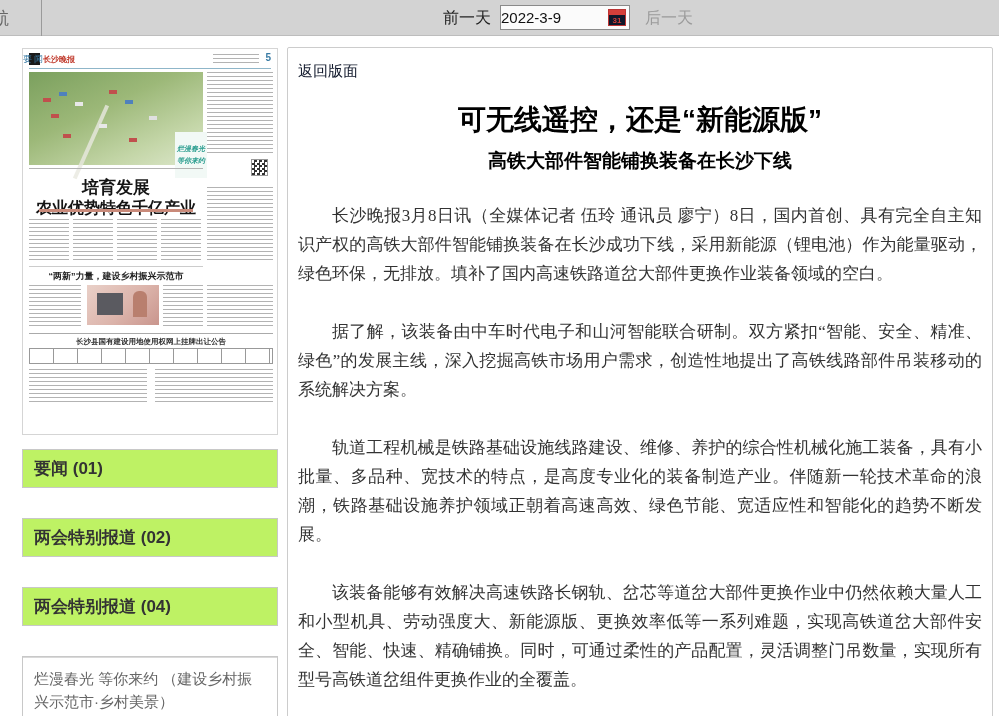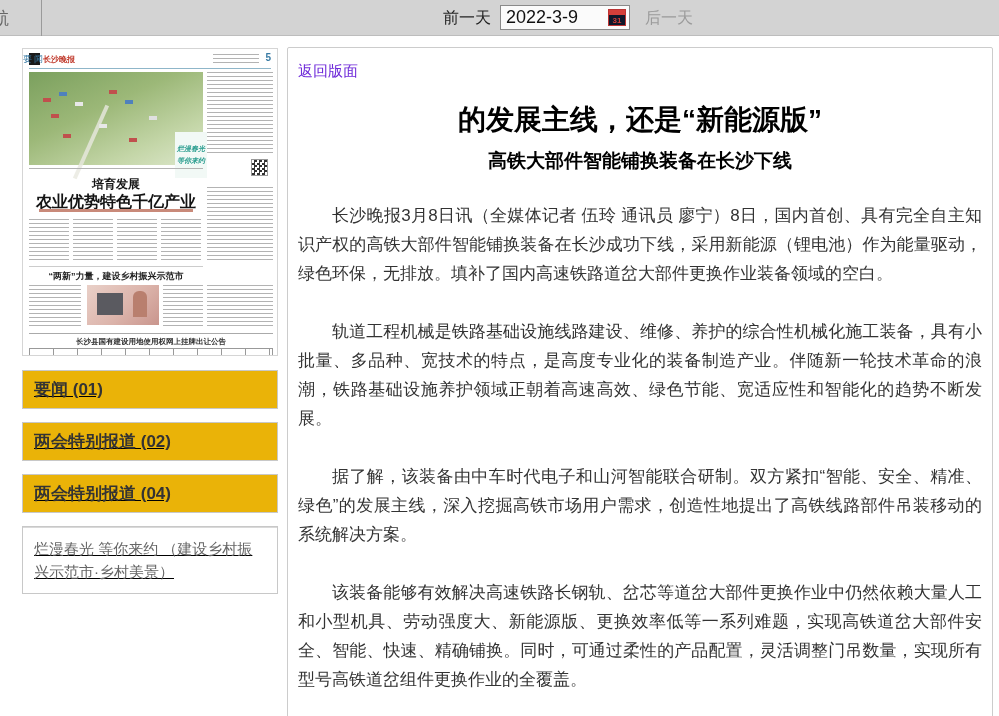--- a/index.html
+++ b/index.html
@@ -9,35 +9,35 @@
   
   .topbar { position:absolute; left:0; top:0; width:999px; height:36px;
             background:#d3d3d3; border-bottom:1px solid #bdbdbd; }
   .nav-overflow { position:absolute; left:-8px; top:7px; font-size:17px; color:#666; }
   .topbar-divider { position:absolute; left:41px; top:0; width:1px; height:36px; background:#9a9a9a; }
   .publish-date { position:absolute; left:64px; top:8px; font-size:16px; color:#111; }
   .prev-day { position:absolute; left:443px; top:8px; font-size:16px; color:#222; cursor:pointer; }
   .date-box { position:absolute; left:500px; top:5px; width:130px; height:25px;
               background:#fbfbfb; border:1px solid #8a8a8a; display:flex; align-items:center; }
   .date-box input { flex:1; min-width:0; border:none; outline:none; background:transparent;
-                    font-size:18px; color:#111; padding-left:5px;
+                    font-size:15px; color:#111; 
                     font-family:"Liberation Sans","DejaVu Sans",sans-serif; }
   .cal-icon { width:18px; height:17px; margin-right:3px; background:#0f172a;
               border:1px solid #b33; position:relative; flex:0 0 auto; }
   .cal-icon .cal-top { position:absolute; left:0; top:0; right:0; height:5px; background:#d43f3a; }
   .cal-icon .cal-day { position:absolute; left:0; right:0; top:5px; bottom:0;
                        font-size:8px; font-weight:bold; color:#d43f3a;
                        display:flex; align-items:center; justify-content:center; }
   .next-day { position:absolute; left:645px; top:8px; font-size:16px; color:#9b9b9b; cursor:pointer; }
 
   
   .sidebar { position:absolute; left:22px; top:48px; width:256px; }
 
   
-  .thumb { position:relative; width:256px; height:308px; background:#fff;
+  .thumb { position:relative; width:256px; height:387px; background:#fff;
            border:1px solid #d5d5d5; overflow:hidden; cursor:pointer; }
   .t-logo { position:absolute; left:6px; top:4px; width:11px; height:12px; background:#1a1a1a; }
   .t-masthead { position:absolute; left:20px; top:5px; font-size:8px; font-weight:bold; color:#c0392b; }
   .t-section { position:absolute; left:0; right:0; top:4px; text-align:left;
                font-size:9px; color:#3a7ca5; letter-spacing:2px;font-family:Liberation Serif, serif; }
   .t-pageno { position:absolute; right:6px; top:3px; font-size:10px; font-weight:bold; color:#3a7ca5; }
   .t-mast-lines { position:absolute; right:18px; top:5px; width:46px; height:9px; }
   .t-rule { position:absolute; left:6px; right:6px; top:19px; height:1px; background:#8fb6c9; }
 
   .t-photo { position:absolute; left:6px; top:23px; width:174px; height:93px;
@@ -45,21 +45,21 @@
   .t-road { position:absolute; left:60px; top:30px; width:4px; height:80px; background:#e8e8e0;
             transform:rotate(24deg); opacity:.8; }
   .roof { position:absolute; width:8px; height:4px; }
   .t-spring { position:absolute; left:146px; top:60px; width:32px; height:46px; background:#f2f9f6;
               display:flex; flex-direction:column; align-items:center; justify-content:center; gap:2px; }
   .t-spring span { font-size:7px; font-weight:bold; font-style:italic; color:#2a9d8f; white-space:nowrap; }
   .t-caption { position:absolute; left:6px; top:119px; width:174px; height:4px; }
 
   .t-headline { position:absolute; left:6px; top:128px; width:174px; text-align:center;
                 font-weight:bold; color:#141414; line-height:1.25; }
-  .t-headline .h1 { font-size:12px; }
+  .t-headline .h1 { font-size:17px; }
   .t-headline .h2 { font-size:16px; }
   .t-subhead { position:absolute; left:16px; top:160px; width:154px; height:3px; background:#c98a7a; }
 
   .stripes { background-image:repeating-linear-gradient(#b3b3b3 0 1px,transparent 1px 4px); }
   .t-col { position:absolute; top:170px; height:44px; width:40px; }
   .t-rcol { position:absolute; left:184px; top:23px; width:66px; height:84px; }
   .t-rcol2 { position:absolute; left:184px; top:138px; width:66px; height:76px; }
   .t-qr { position:absolute; left:228px; top:110px; width:17px; height:17px;
           background:repeating-conic-gradient(#333 0 25%, #fff 0 50%); background-size:5px 5px;
           border:1px solid #999; }
@@ -77,35 +77,35 @@
   .t-notrule { position:absolute; left:6px; top:284px; width:244px; height:1px; background:#aaa; }
   .t-notice { position:absolute; left:6px; top:288px; width:244px; text-align:center;
               font-size:7.5px; font-weight:bold; color:#333; white-space:nowrap; }
   .t-table { position:absolute; left:6px; top:299px; width:244px; height:16px; border:1px solid #999;
              background:repeating-linear-gradient(90deg,transparent 0 23px,#999 23px 24px); }
   .t-bot1 { position:absolute; left:6px; top:320px; width:118px; height:34px; }
   .t-bot2 { position:absolute; left:132px; top:320px; width:118px; height:34px; }
 
   
   .nav-list { margin-top:14px; }
-  .sec-box { border:1px solid #c8c8c8; background:#eab308; margin-bottom:13px;text-decoration:underline; }
+  .sec-box { border:1px solid #c8c8c8; background:#bef264; margin-bottom:30px; }
   .sec-head { font-size:17px; font-weight:bold; color:#333; padding:7px 11px; cursor:pointer; }
   .sec-art { font-size:15px; color:#666; padding:9px 11px; line-height:1.55;
              border-top:1px solid #d9d9d9; cursor:pointer; background:#fff; }
 
   
   .panel { position:absolute; left:287px; top:47px; width:706px; height:880px;
            border:1px solid #ccc; border-radius:2px; background:#fff; padding:14px 10px 0 10px; }
-  .back-link { font-size:15px; color:#6d28d9; cursor:pointer; display:inline-block; }
+  .back-link { font-size:15px; color:#0f172a; cursor:pointer; display:inline-block; }
   .art-title { text-align:center; font-size:28px; font-weight:bold; color:#000; margin-top:20px; }
   .art-subtitle { text-align:center; font-size:19px; font-weight:bold; color:#000; margin-top:9px; }
   .art-body { margin-top:27px; }
   .art-body p { font-size:17px; line-height:29px; color:#333; text-align:justify;
                 text-indent:2em; margin-bottom:29px;
-                font-family:Liberation Sans, sans-serif; }
+                font-family:Liberation Serif, serif; }
 </style>
 </head>
 <body>
 
 <div class="topbar">
   <span class="nav-overflow">航</span>
   <div class="topbar-divider"></div>
   <span class="prev-day">前一天</span>
   <div class="date-box">
     <input type="text" value="2022-3-9" style="">
@@ -190,22 +190,22 @@
     </div>
     <div class="sec-box">
       <div class="sec-art">烂漫春光 等你来约 （建设乡村振兴示范市·乡村美景）</div>
 
     </div>
   </div>
 </div>
 
 <div class="panel">
   <span class="back-link">返回版面</span>
-  <h1 class="art-title">的发展主线，还是“新能源版”</h1>
+  <h1 class="art-title">可无线遥控，还是“新能源版”</h1>
   <h2 class="art-subtitle">高铁大部件智能铺换装备在长沙下线</h2>
   <div class="art-body">
     <p>长沙晚报3月8日讯（全媒体记者 伍玲 通讯员 廖宁）8日，国内首创、具有完全自主知识产权的高铁大部件智能铺换装备在长沙成功下线，采用新能源（锂电池）作为能量驱动，绿色环保，无排放。填补了国内高速铁路道岔大部件更换作业装备领域的空白。</p>
+    <p>据了解，该装备由中车时代电子和山河智能联合研制。双方紧扣“智能、安全、精准、绿色”的发展主线，深入挖掘高铁市场用户需求，创造性地提出了高铁线路部件吊装移动的系统解决方案。</p>
     <p>轨道工程机械是铁路基础设施线路建设、维修、养护的综合性机械化施工装备，具有小批量、多品种、宽技术的特点，是高度专业化的装备制造产业。伴随新一轮技术革命的浪潮，铁路基础设施养护领域正朝着高速高效、绿色节能、宽适应性和智能化的趋势不断发展。</p>
-    <p>据了解，该装备由中车时代电子和山河智能联合研制。双方紧扣“智能、安全、精准、绿色”的发展主线，深入挖掘高铁市场用户需求，创造性地提出了高铁线路部件吊装移动的系统解决方案。</p>
     <p>该装备能够有效解决高速铁路长钢轨、岔芯等道岔大部件更换作业中仍然依赖大量人工和小型机具、劳动强度大、新能源版、更换效率低等一系列难题，实现高铁道岔大部件安全、智能、快速、精确铺换。同时，可通过柔性的产品配置，灵活调整门吊数量，实现所有型号高铁道岔组件更换作业的全覆盖。</p>
 
   </div>
 </div>
 
 </body></html>

